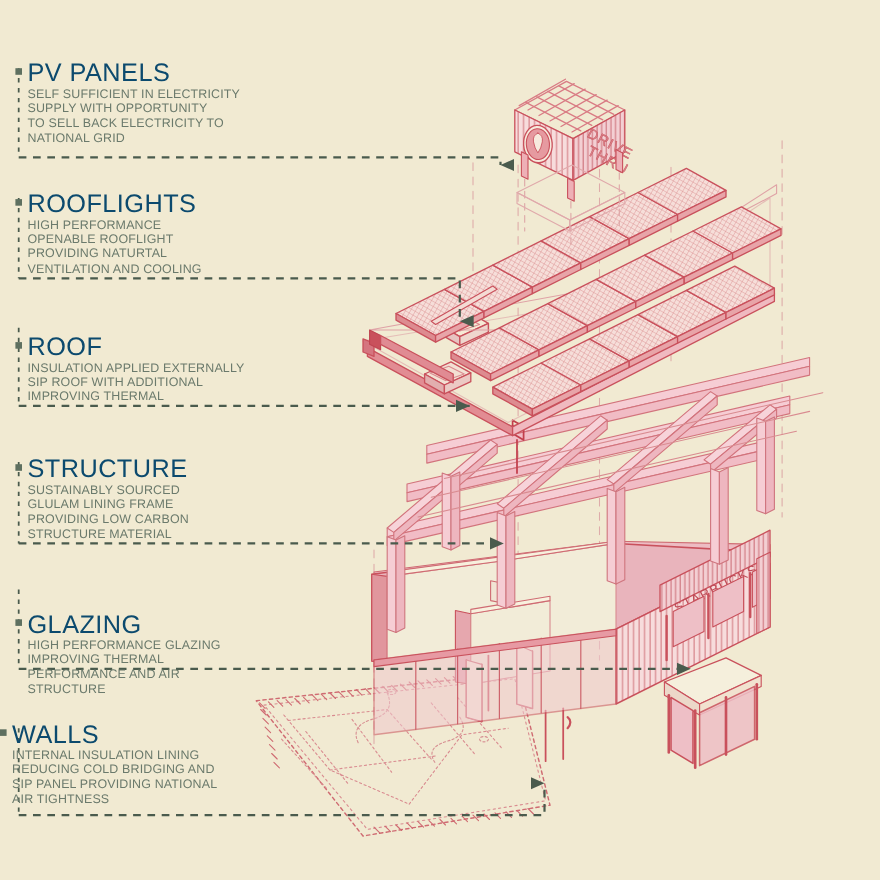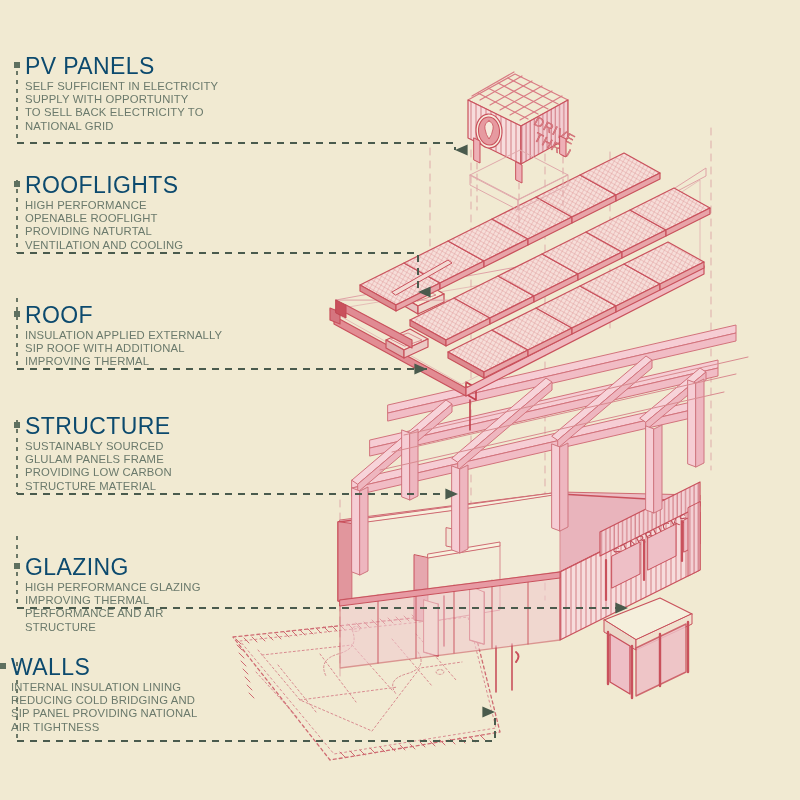--- a/index.html
+++ b/index.html
@@ -451,21 +451,21 @@
       </div>
     </div>
   </div>
 
   <div class="ann" style="left:14px;top:415px;">
     <div class="ann-inner">
       <div class="bullet"></div>
       <div class="ann-title">STRUCTURE</div>
       <div class="ann-body">
         <div>SUSTAINABLY SOURCED</div>
-        <div>GLULAM PANELS FRAME</div>
+        <div>GLULAM LINING FRAME</div>
         <div>PROVIDING LOW CARBON</div>
         <div>STRUCTURE MATERIAL</div>
       </div>
     </div>
   </div>
 
   <div class="ann" style="left:14px;top:556px;">
     <div class="ann-inner">
       <div class="bullet"></div>
       <div class="ann-title">GLAZING</div>

